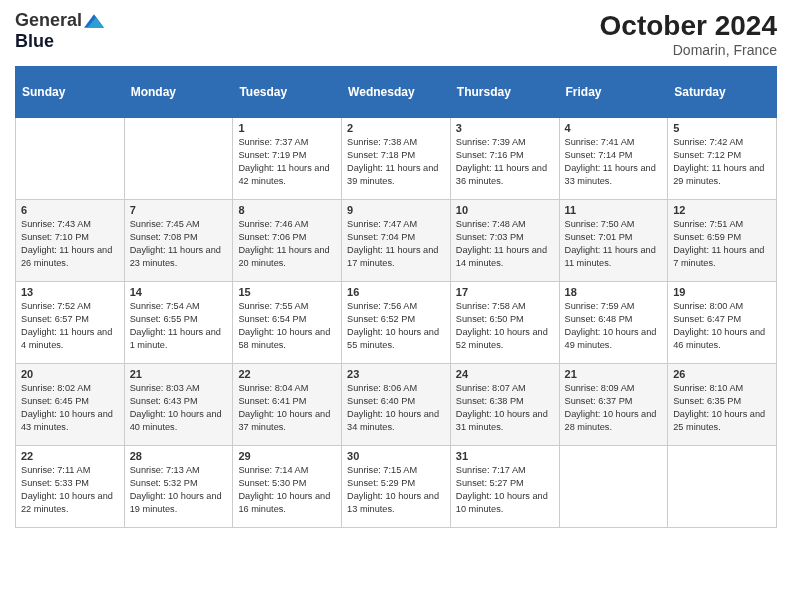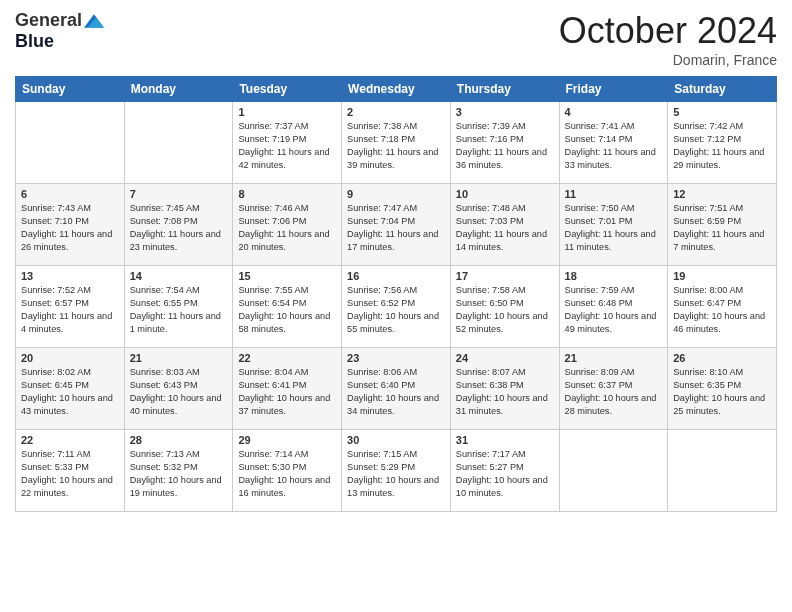--- a/index.html
+++ b/index.html
@@ -43,38 +43,38 @@
     }
     .logo-icon {
       width: 20px;
       height: 20px;
       margin-left: 2px;
     }
     .title-block {
       text-align: right;
     }
     .month-title {
-      font-size: 36px;
-      font-weight: normal;
+      font-size: 28px;
+      font-weight: bold;
       color: #222;
     }
     .location-subtitle {
       font-size: 14px;
       color: #555;
     }
     .calendar-table {
       width: 100%;
       border-collapse: collapse;
       table-layout: fixed;
     }
     .calendar-table th {
       background: #2e6db4;
       color: #fff;
       text-align: left;
-      padding: 5px 6px;
+      padding: 18px 6px;
       font-size: 12px;
       font-weight: bold;
       border: 1px solid #2e6db4;
     }
     .calendar-table td {
       vertical-align: top;
       border: 1px solid #ccc;
       padding: 4px 5px;
       font-size: 9.5px;
       color: #333;

